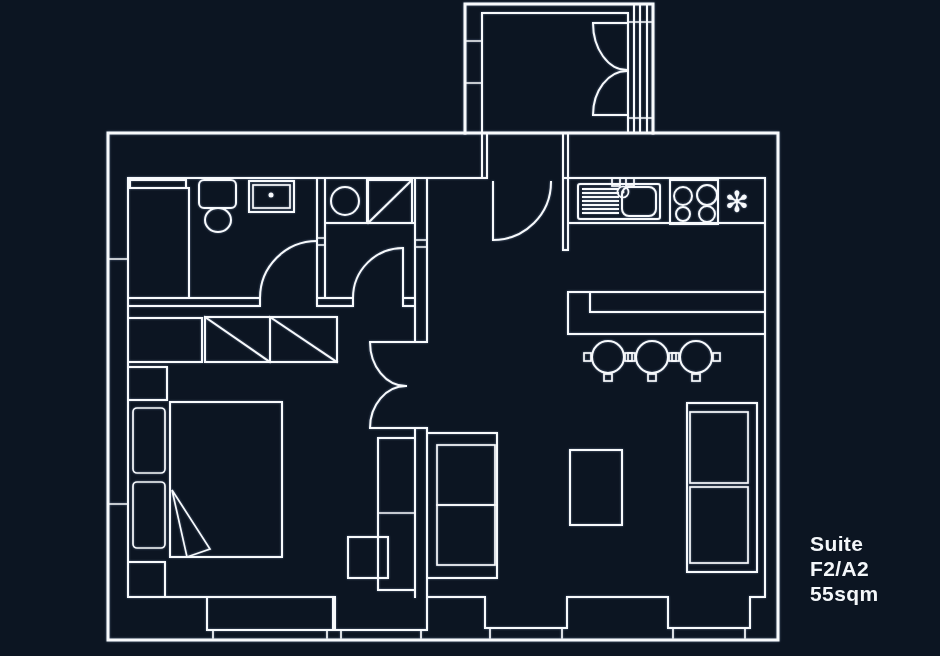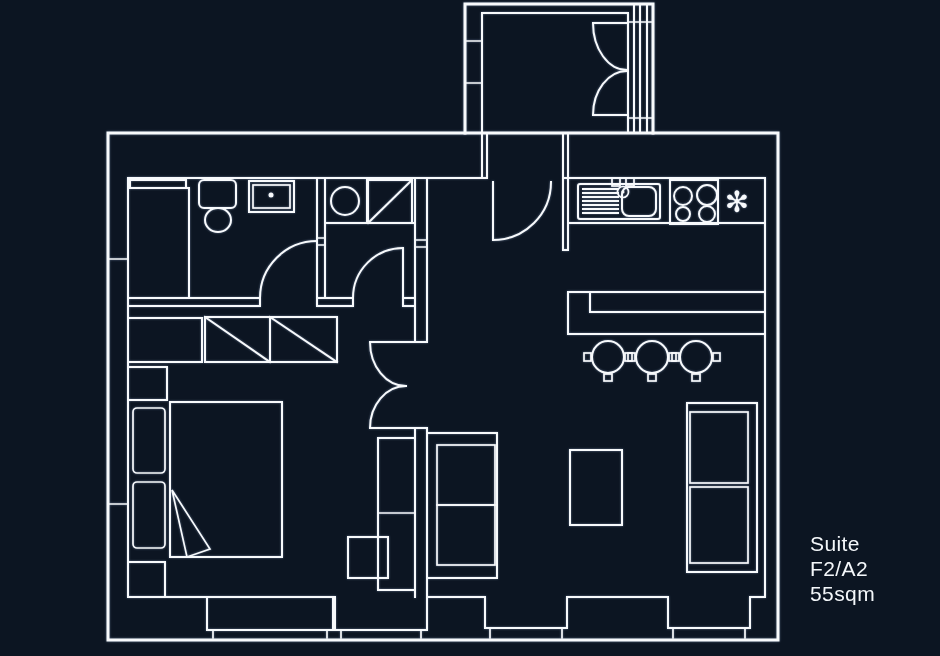--- a/index.html
+++ b/index.html
@@ -16,21 +16,21 @@
   svg.plan * { stroke:var(--line); stroke-width:2; fill:none; stroke-linecap:square; }
   svg.plan .sw3 { stroke-width:3; }
   svg.plan .thin { stroke-width:1.7; }
   svg.plan .dot { fill:var(--line); stroke:none; }
   svg.plan text.glyph {
     fill:var(--line); stroke:none;
     font-family:"DejaVu Sans", sans-serif; font-size:29px;
   }
   .plan-label {
     position:absolute; left:810px; top:531px;
-    color:var(--text); font-size:21px; font-weight:400;
+    color:var(--text); font-size:21px; font-weight:700;
     line-height:25px; letter-spacing:.4px; white-space:nowrap;
   }
   .plan-label div { height:25px; }
 </style>
 </head>
 <body>
 
 <div class="stage">
 <svg class="plan" width="940" height="656" viewBox="0 0 940 656">
 

